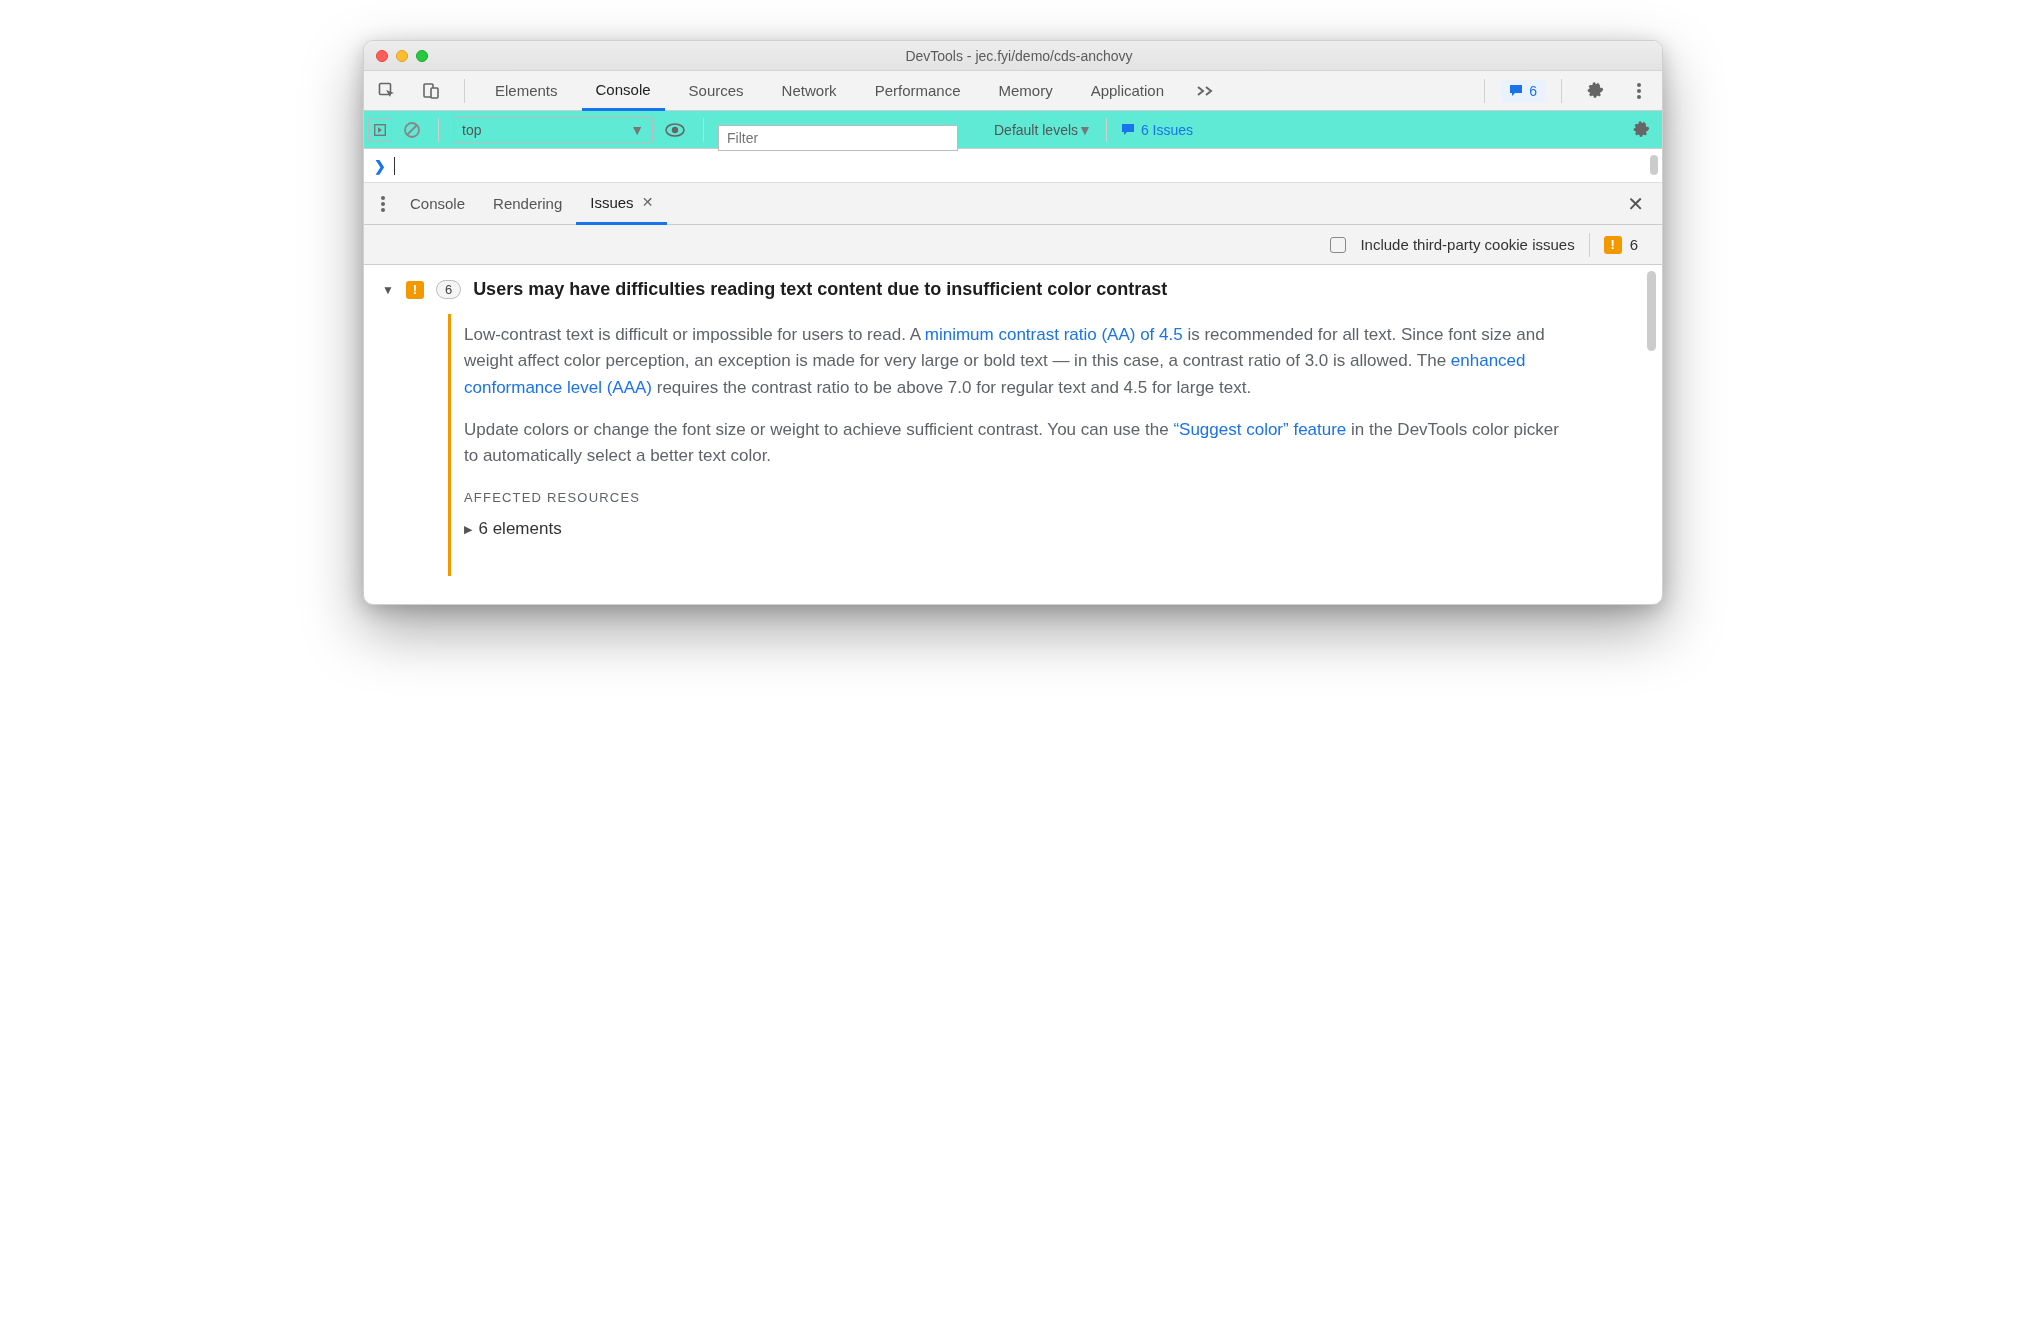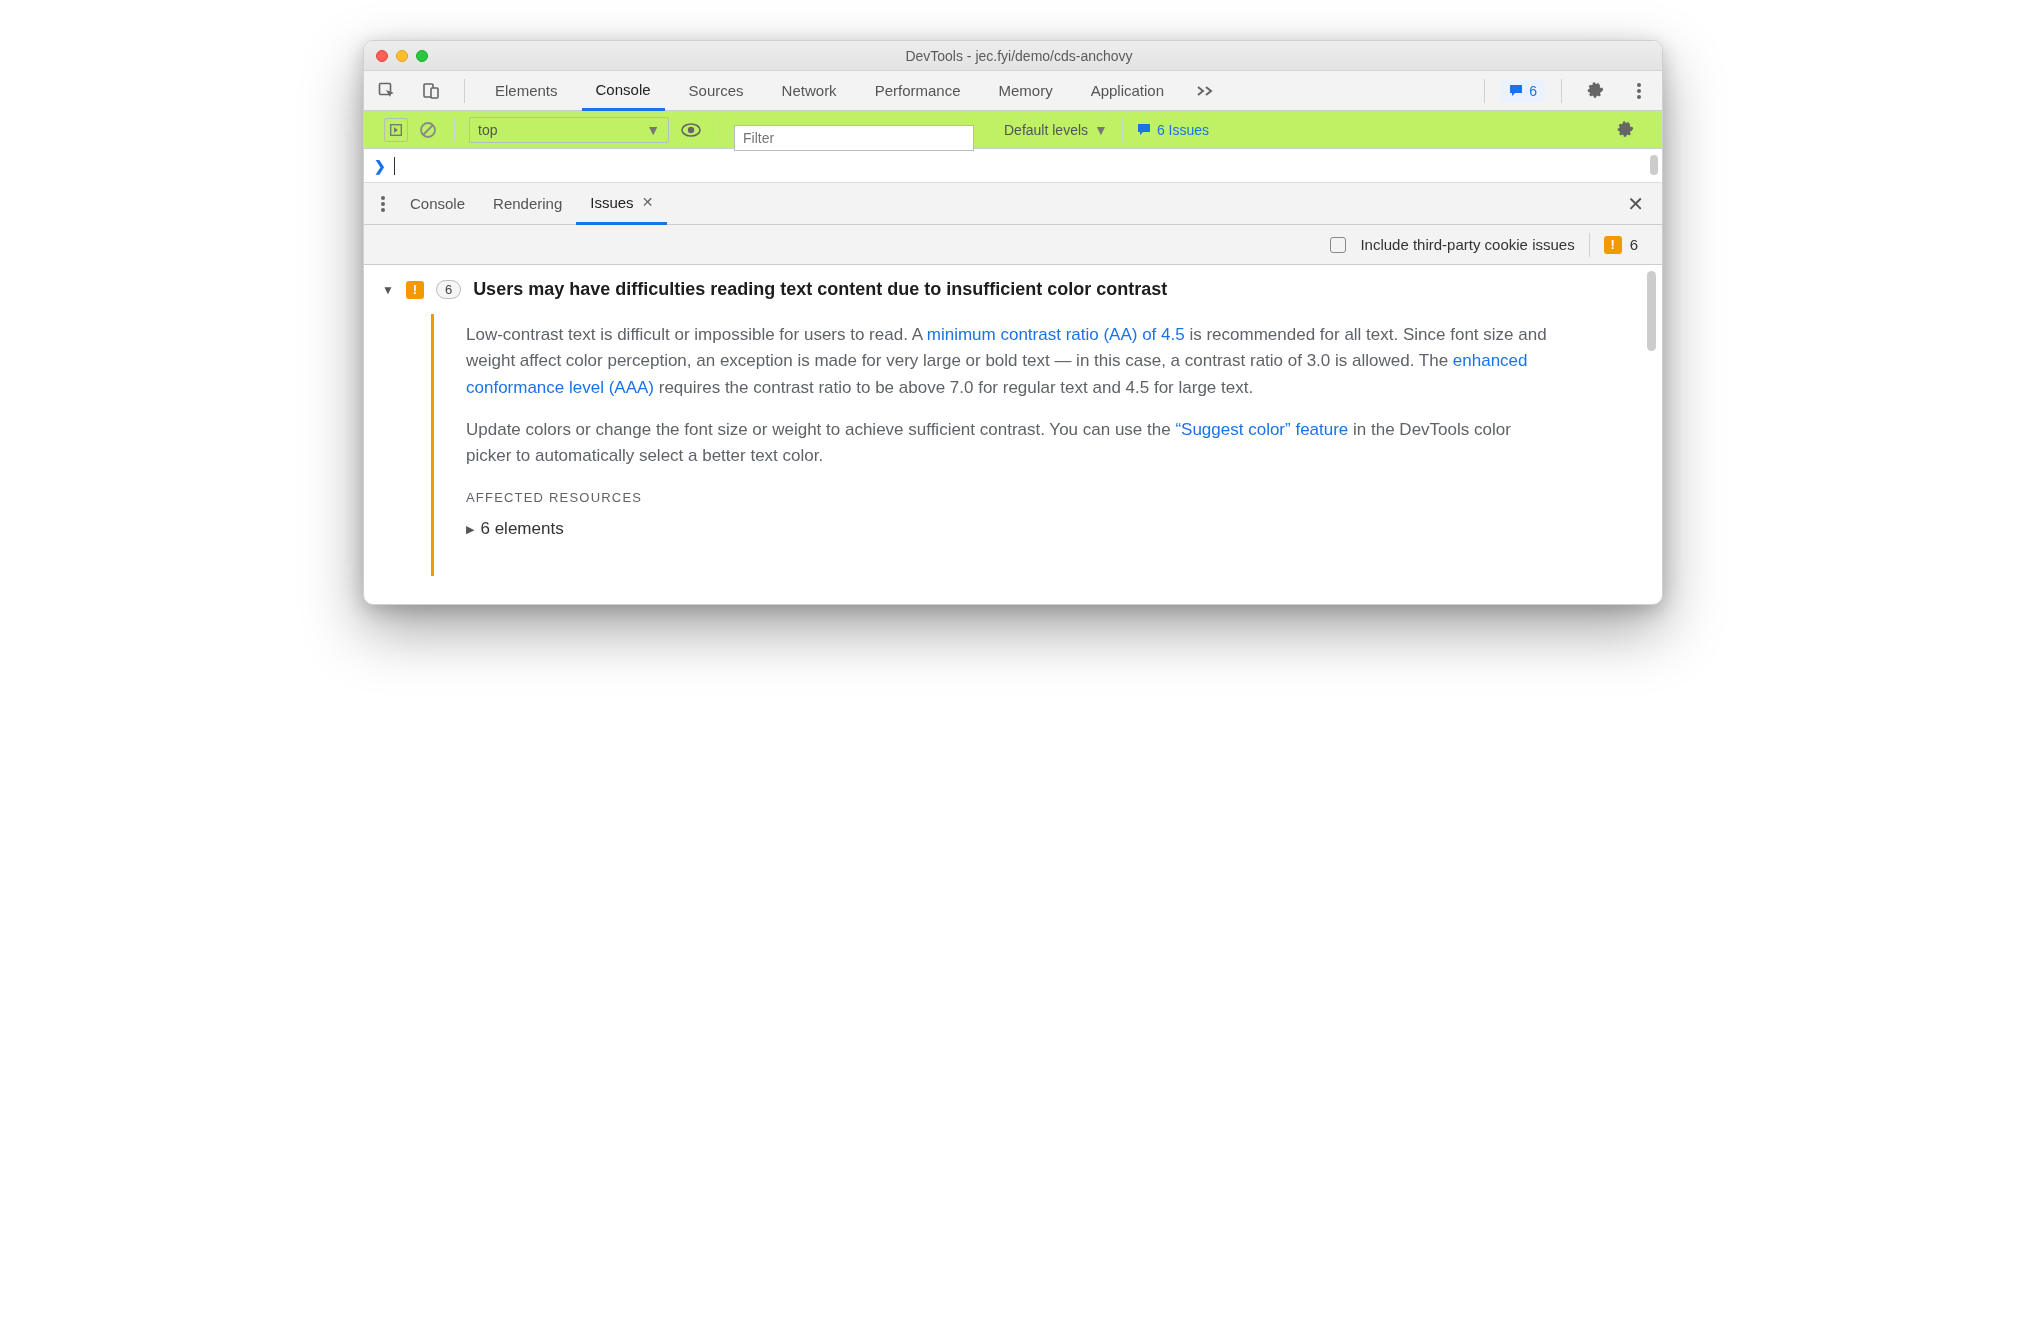--- a/index.html
+++ b/index.html
@@ -59,27 +59,27 @@
   .spacer { flex:1; }
   .badge-chip {
     display:flex; align-items:center; gap:6px;
     background:#eaf2fd; color:#1a73e8; font-size:14px;
     padding:3px 8px; border-radius:3px; font-weight:500;
   }
   .gear, .kebab { width:34px; height:40px; display:flex; align-items:center; justify-content:center; color:#666;}
   
   .subbar {
     display:flex; align-items:center; height:38px; gap:8px;
-    border-bottom:1px solid #ccc; background:#bef264; padding:0 20px;
+    border-bottom:1px solid #ccc; background:#5eead4; padding:0 4px;
     font-size:14px; color:#555;
   }
   .subbar .boxbtn { width:24px; height:24px; display:flex; align-items:center; justify-content:center; border:1px solid #bbb; border-radius:2px; color:#777; background:#fff0; }
   .ctx-select { display:flex; align-items:center; border:1px solid #bbb; padding:0 8px; height:26px; border-radius:2px; min-width:200px; justify-content:space-between; background:#fff0;}
   .filter-input { border:1px solid #bbb; background:#fff; height:26px; width:240px; padding:0 8px; font-size:14px; color:#333;margin-top:16px; }
-  .levels { display:flex; align-items:flex-start; gap:6px; }
+  .levels { display:flex; align-items:flex-start; gap:0;margin-left:6px; }
   .issues-pill { display:flex; align-items:center; gap:6px; color:#1a73e8; }
   
   .prompt-row { display:flex; align-items:center; height:34px; padding:0 10px; border-bottom:1px solid #ddd; gap:8px; position:relative;}
   .prompt-caret { color:#1a73e8; font-weight:bold; font-size:14px; }
   .cursor { width:1px; height:18px; background:#333; }
   .mini-scroll { position:absolute; right:4px; top:6px; width:8px; height:20px; background:#ccc; border-radius:4px;}
   
   .drawer-tabs {
     display:flex; align-items:center; height:42px; border-bottom:1px solid #ccc;
     background:#f3f3f3; padding:0 6px;
@@ -93,21 +93,21 @@
   .opts-bar { display:flex; align-items:center; height:40px; background:#f3f3f3; border-bottom:1px solid #ccc; padding:0 24px; justify-content:flex-end; gap:14px; font-size:15px; color:#333;}
   .chk { width:16px; height:16px; border:1.5px solid #888; border-radius:3px; }
   .opts-bar .vsep2 { width:1px; height:24px; background:#d0d0d0;}
   .warn-count { display:flex; align-items:center; gap:8px; color:#333; }
   
   .issue-wrap { padding:14px 18px 28px 18px; position:relative;}
   .issue-head { display:flex; align-items:center; gap:12px; font-size:18px; margin-bottom:14px;}
   .tri-down { color:#555; font-size:12px;}
   .count-pill { border:1px solid #bbb; background:#f5f5f5; border-radius:10px; font-size:13px; padding:1px 8px; color:#444;}
   .issue-title { font-weight:700; color:#1d1d1d;}
-  .issue-body { margin-left:49px; border-left:3px solid #f29900; padding:8px 10px 8px 32px; font-size:17px; line-height:1.55; color:#5f6368; max-width: 1130px;}
+  .issue-body { margin-left:66px; border-left:3px solid #f29900; padding:8px 10px 8px 13px; font-size:17px; line-height:1.55; color:#5f6368; max-width: 1130px;}
   .issue-body p { margin-bottom:16px;}
   .issue-body a { color:#1a73e8; text-decoration:none;}
   .sec-label { font-size:13px; letter-spacing:1.2px; color:#5f6368; margin:18px 0 8px 0;}
   .elems-row { display:flex; align-items:center; gap:6px; color:#333; font-size:17px; margin-bottom:26px;}
   .rtri { color:#555; font-size:11px;}
   .learn-row { display:flex; align-items:center; gap:10px;}
   .circ-arrow { width:20px; height:20px; border:2px solid #1a73e8; border-radius:50%; display:flex; align-items:center; justify-content:center; color:#1a73e8; font-size:12px;}
   .learn-row a { color:#1a73e8; text-decoration:underline; font-size:17px;}
   .side-scroll { position:absolute; right:6px; top:6px; width:9px; height:80px; background:#ccc; border-radius:5px;}
   

